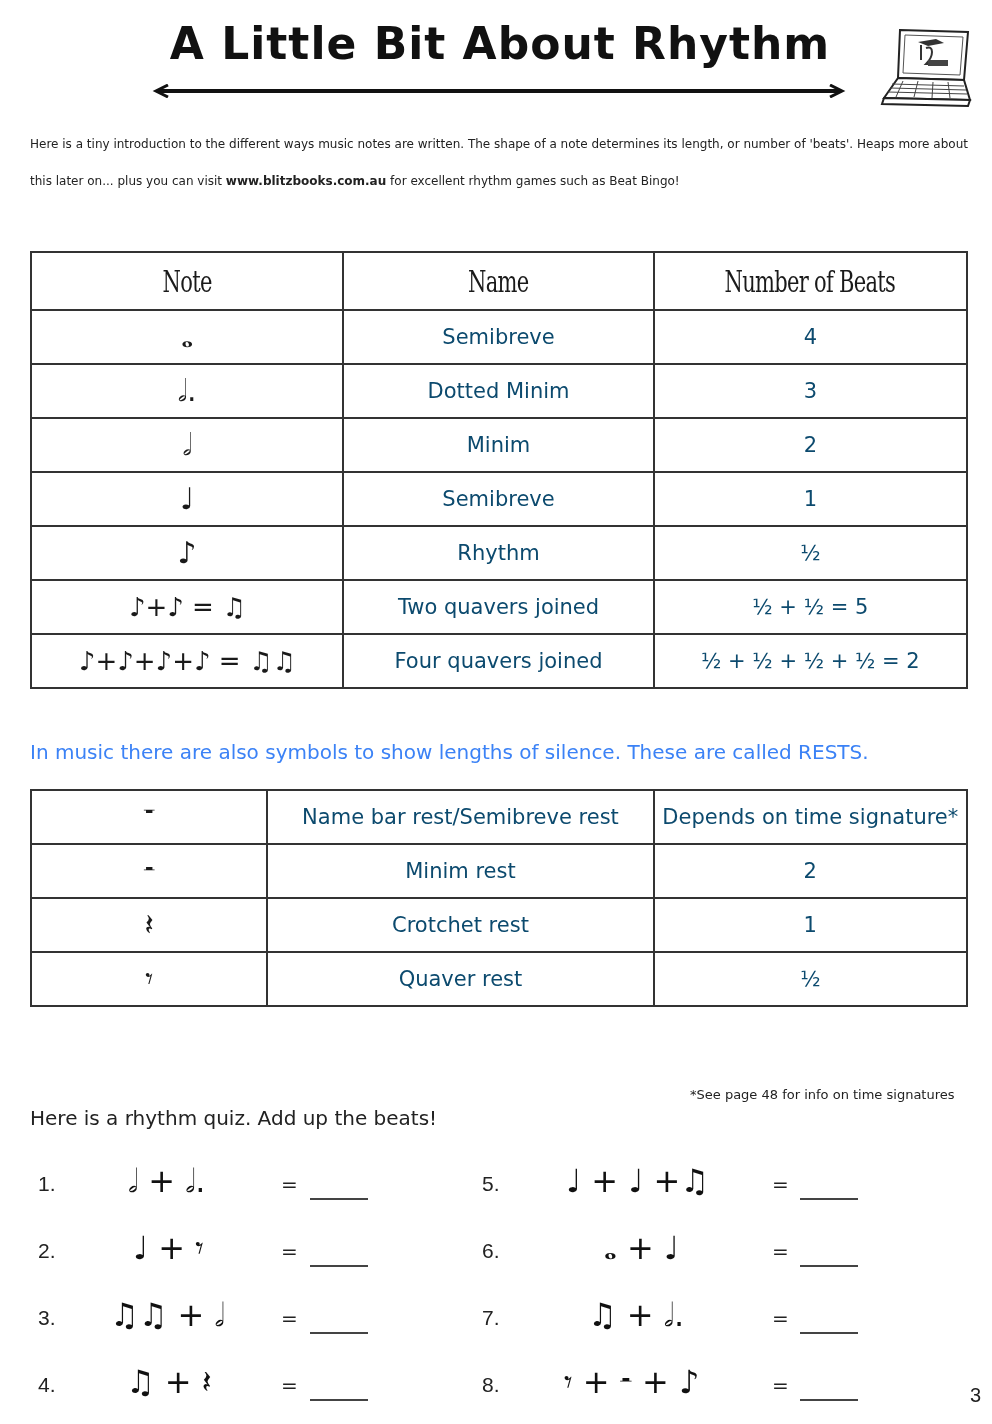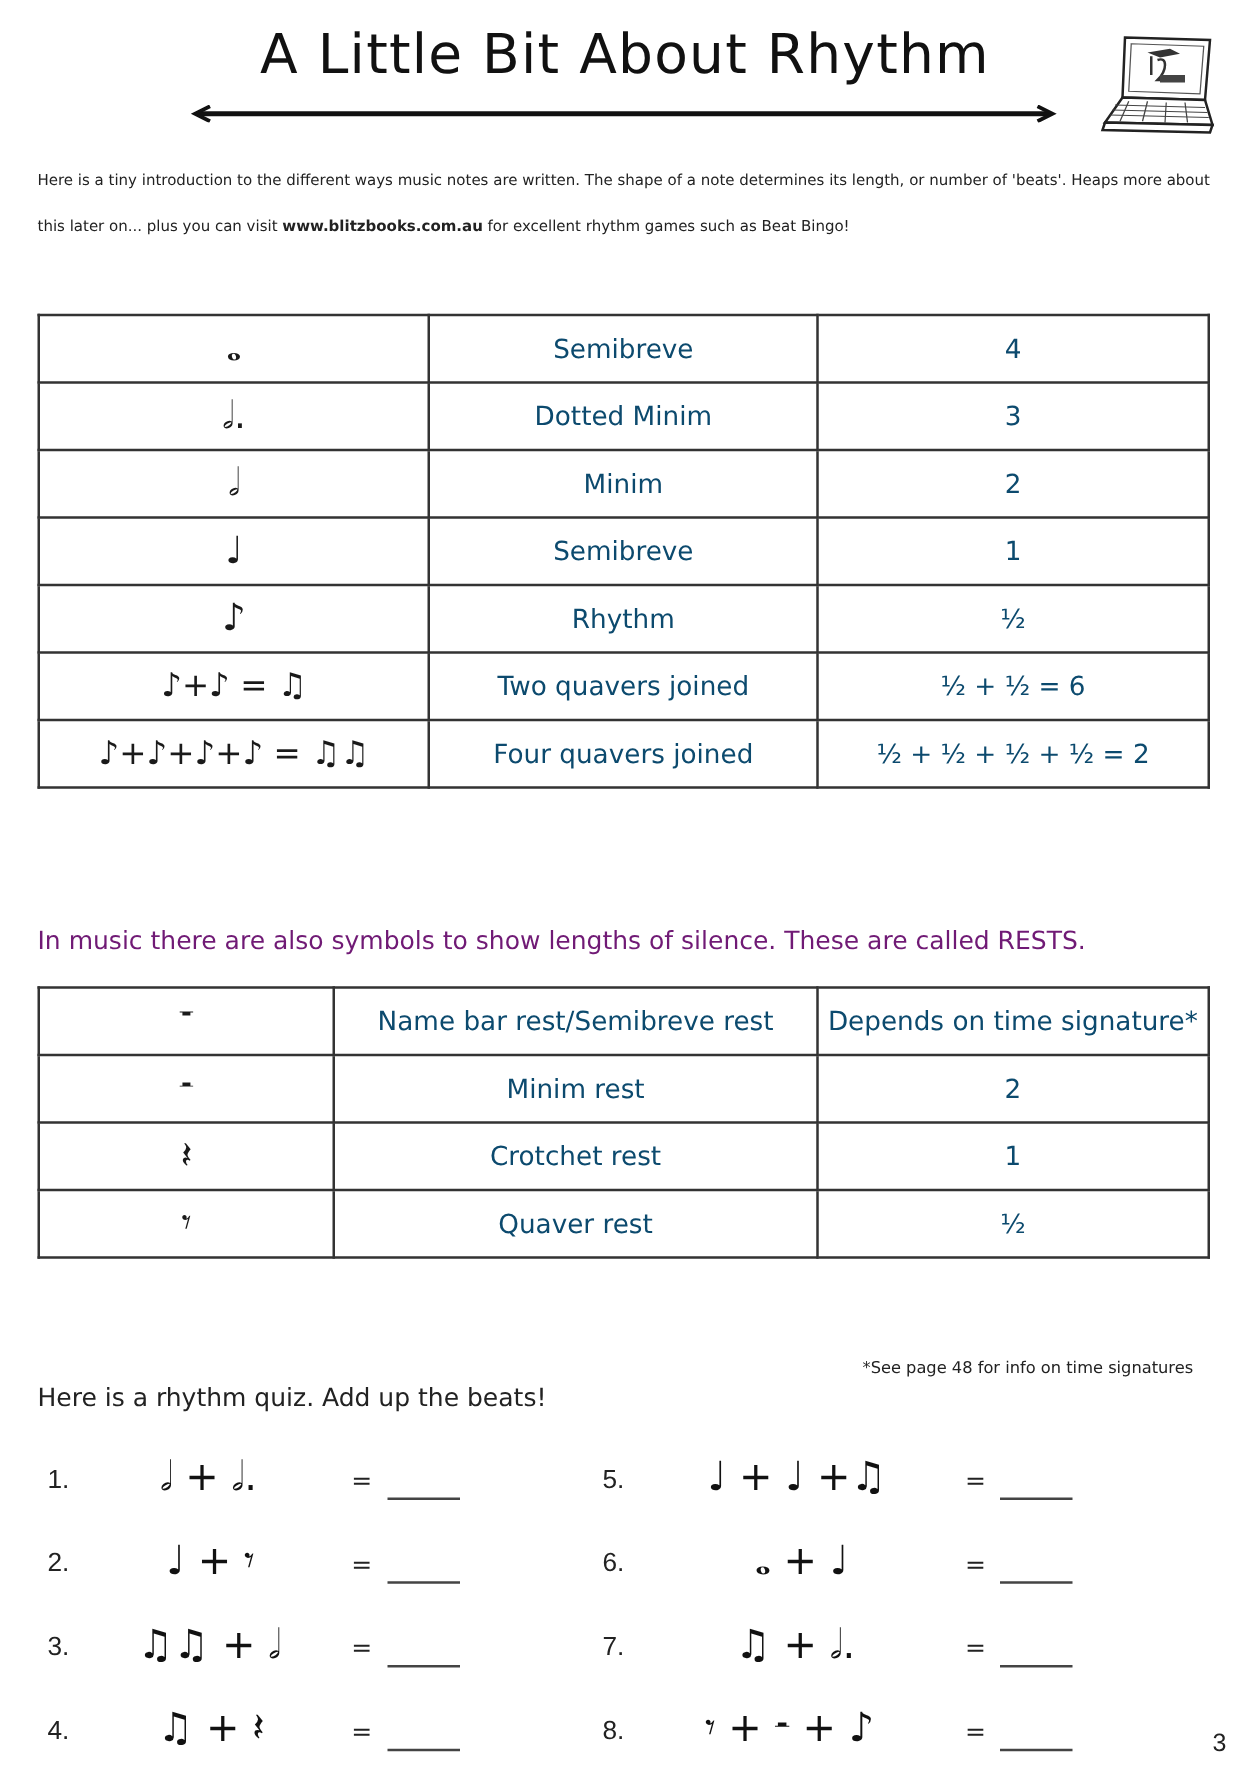--- a/index.html
+++ b/index.html
@@ -1,39 +1,39 @@
 <!DOCTYPE html>
 <html><head>
 <meta charset="utf-8">
 <style>
   html, body { margin:0; padding:0; background:#ffffff; }
   body { width:992px; height:1424px; position:relative; overflow:hidden;
          font-family:"DejaVu Sans", sans-serif; color:#1a1a1a; }
   .title { position:absolute; left:150px; top:18px; width:700px; text-align:center;
-           font-size:44px; font-weight:normal; letter-spacing:1px; color:#111; }
+           font-size:44px; font-weight:bold; letter-spacing:1px; color:#111; }
   .arrow { position:absolute; left:152px; top:84px; width:694px; height:14px; }
   .laptop { position:absolute; left:878px; top:26px; width:94px; height:84px; }
   .intro { position:absolute; left:30px; top:126px; width:940px; font-size:12px; line-height:37px; color:#222; }
   .intro b { font-weight:bold; }
   table.grid { position:absolute; border-collapse:collapse; }
   table.grid td, table.grid th { border:2px solid #333; text-align:center; vertical-align:middle; padding:0; }
   table.grid th { font-family:"DejaVu Serif", serif; font-weight:normal; font-size:26px; letter-spacing:-1px;
                   transform:scaleX(0.72); }
   th .hd { display:inline-block; transform:scaleX(0.7); font-family:"DejaVu Serif", serif; font-size:30px; }
   table.grid th { transform:none; }
   td.name, td.beats { font-size:21px; color:#0c4a6e; }
   .notes-table { left:30px; top:251px; width:938px; }
   .notes-table td, .notes-table th { height:52px; }
   .notes-table th { height:56px; }
   .rests-table { left:30px; top:789px; width:938px; }
   .rests-table td, .rests-table th { height:52px; }
   .rests-table th { height:60px; }
   .sym { font-family:"DejaVu Sans", sans-serif; font-size:30px; line-height:1; }
   .sym-sm { font-size:26px; }
-  .rests-intro { position:absolute; left:30px; top:740px; font-size:20px; color:#701a75; }
+  .rests-intro { position:absolute; left:30px; top:740px; font-size:20px; color:#3b82f6; }
   .footnote { position:absolute; left:690px; top:1087px; font-size:13px; color:#222; }
   .quiz-intro { position:absolute; left:30px; top:1106px; font-size:20px; color:#222; }
   .qi { position:absolute; height:50px; width:440px; }
   .qi .num { position:absolute; left:0; top:6px; font-family:"Liberation Sans", sans-serif; font-size:21px; color:#222; }
   .qi .expr { position:absolute; top:-4px; font-size:32px; white-space:nowrap; color:#111; }
   .qi .eq { position:absolute; top:6px; font-size:20px; color:#222; }
   .qi .blank { position:absolute; top:32px; width:58px; border-top:2px solid #444; }
   .page-num { position:absolute; left:970px; top:1384px; font-family:"Liberation Sans", sans-serif; font-size:20px; color:#222; }
 </style>
 </head>
@@ -71,20 +71,25 @@
   <span>Here is a tiny introduction to the different ways music notes are written. The shape of a note determines its length, or number of 'beats'. Heaps more about this later on... plus you can visit </span><b>www.blitzbooks.com.au</b><span> for excellent rhythm games such as Beat Bingo!</span>
 </div>
 
 <table class="grid notes-table">
   <colgroup>
       <col style="width:313px">
       <col style="width:311px">
       <col style="width:314px">
     </colgroup>
   <tbody>
+      <tr>
+    <th><span class="hd">Note</span></th>
+    <th><span class="hd">Name</span></th>
+    <th><span class="hd">Number of Beats</span></th>
+  </tr>
   <tr>
     <td><span class="sym">𝅝</span></td>
     <td class="name">Semibreve</td>
     <td class="beats">4</td>
   </tr>
   <tr>
     <td><span class="sym">𝅗𝅥.</span></td>
     <td class="name">Dotted Minim</td>
     <td class="beats">3</td>
   </tr>
@@ -99,21 +104,21 @@
     <td class="beats">1</td>
   </tr>
   <tr>
     <td><span class="sym">♪</span></td>
     <td class="name">Rhythm</td>
     <td class="beats">½</td>
   </tr>
   <tr>
     <td><span class="sym sym-sm">♪+♪ = ♫</span></td>
     <td class="name">Two quavers joined</td>
-    <td class="beats">½ + ½ = 6</td>
+    <td class="beats">½ + ½ = 5</td>
   </tr>
   <tr>
     <td><span class="sym sym-sm">♪+♪+♪+♪ = ♫♫</span></td>
     <td class="name">Four quavers joined</td>
     <td class="beats">½ + ½ + ½ + ½ = 2</td>
   </tr>
 </tbody>
   </table>
 
 <div class="rests-intro">In music there are also symbols to show lengths of silence. These are called RESTS.</div>

